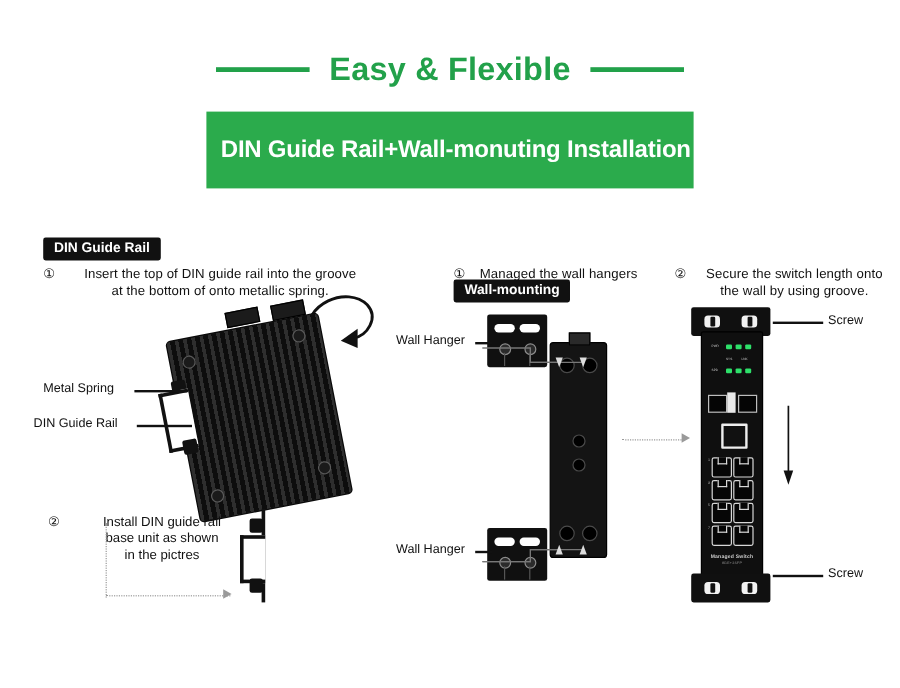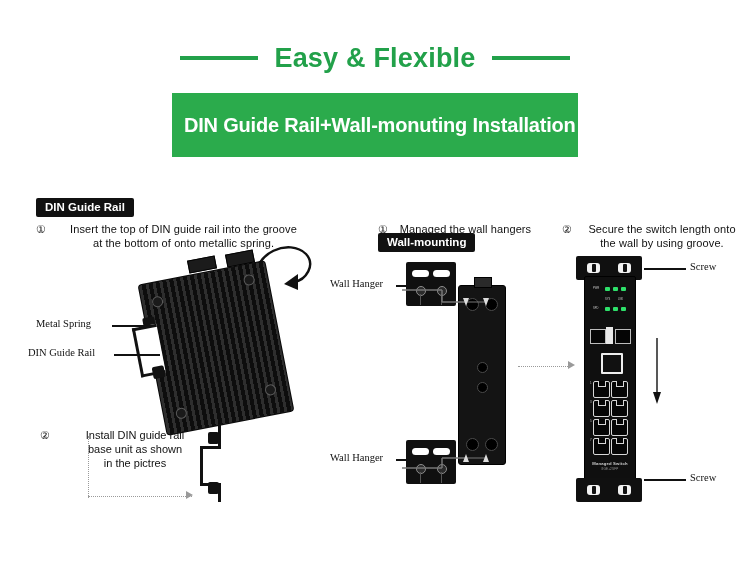--- a/index.html
+++ b/index.html
@@ -49,21 +49,21 @@
   .step .body{display:block;padding-left:15px;text-align:center;}
   .step .ln{display:block;white-space:nowrap;}
   .just .ln{ letter-spacing:.1px; }
 
   #step-din-1{left:36px;top:222px;width:280px;}
   #step-din-2{left:40px;top:428px;width:175px;}
   #step-wall-1{left:378px;top:222px;width:160px;}
   #step-wall-2{left:562px;top:222px;width:185px;}
 
   
-  .lbl{position:absolute;font-size:10.5px;color:#111;white-space:nowrap;font-family:Liberation Serif, serif;}
+  .lbl{position:absolute;font-size:10.5px;color:#111;white-space:nowrap;}
   .leader{position:absolute;height:1.5px;background:#111;}
 
   
   .din-device{
     position:absolute;left:152px;top:272px;width:128px;height:152px;
     background:#1b1b1b;
     transform:rotate(-11deg);
     transform-origin:50% 50%;
     border-radius:3px;
     overflow:hidden;

